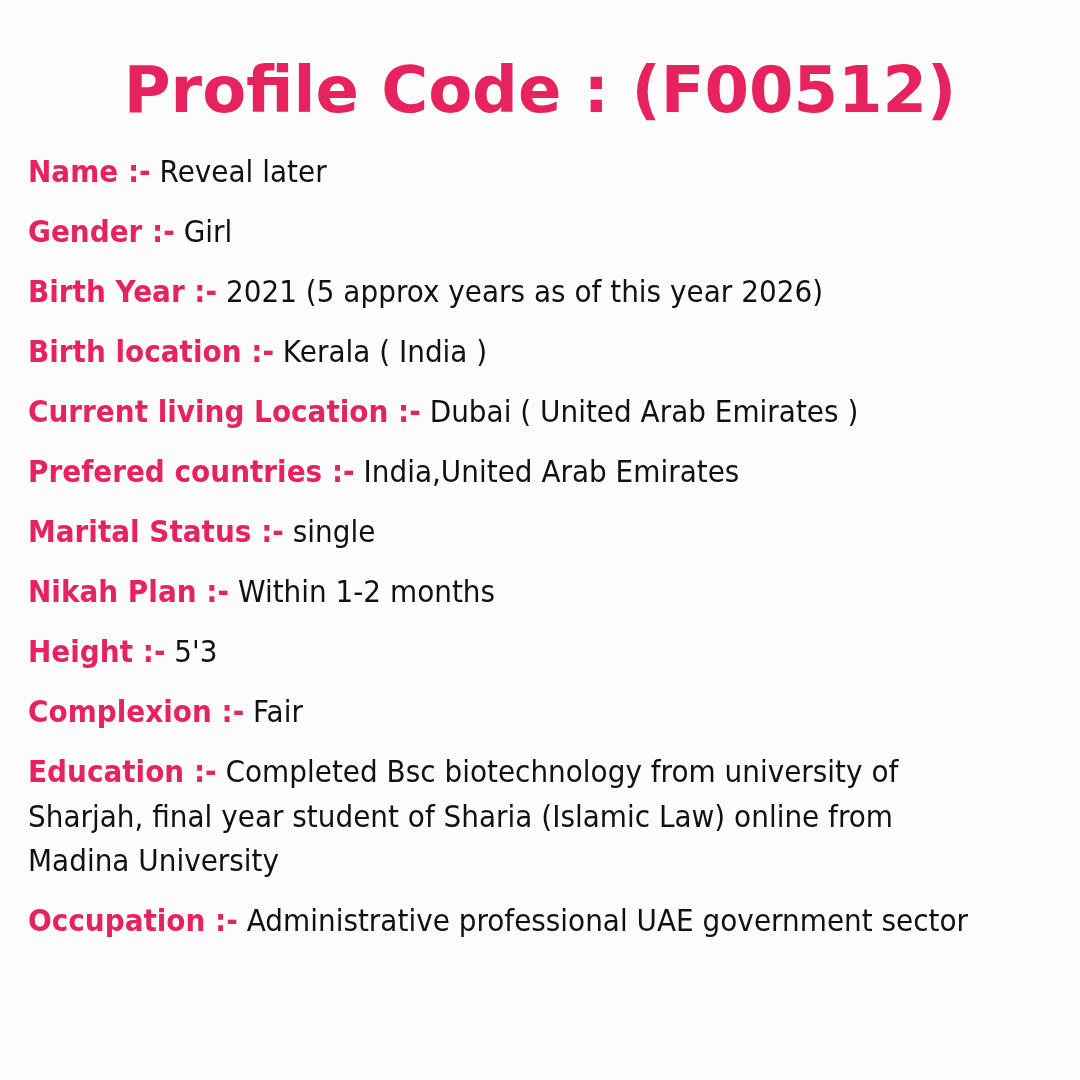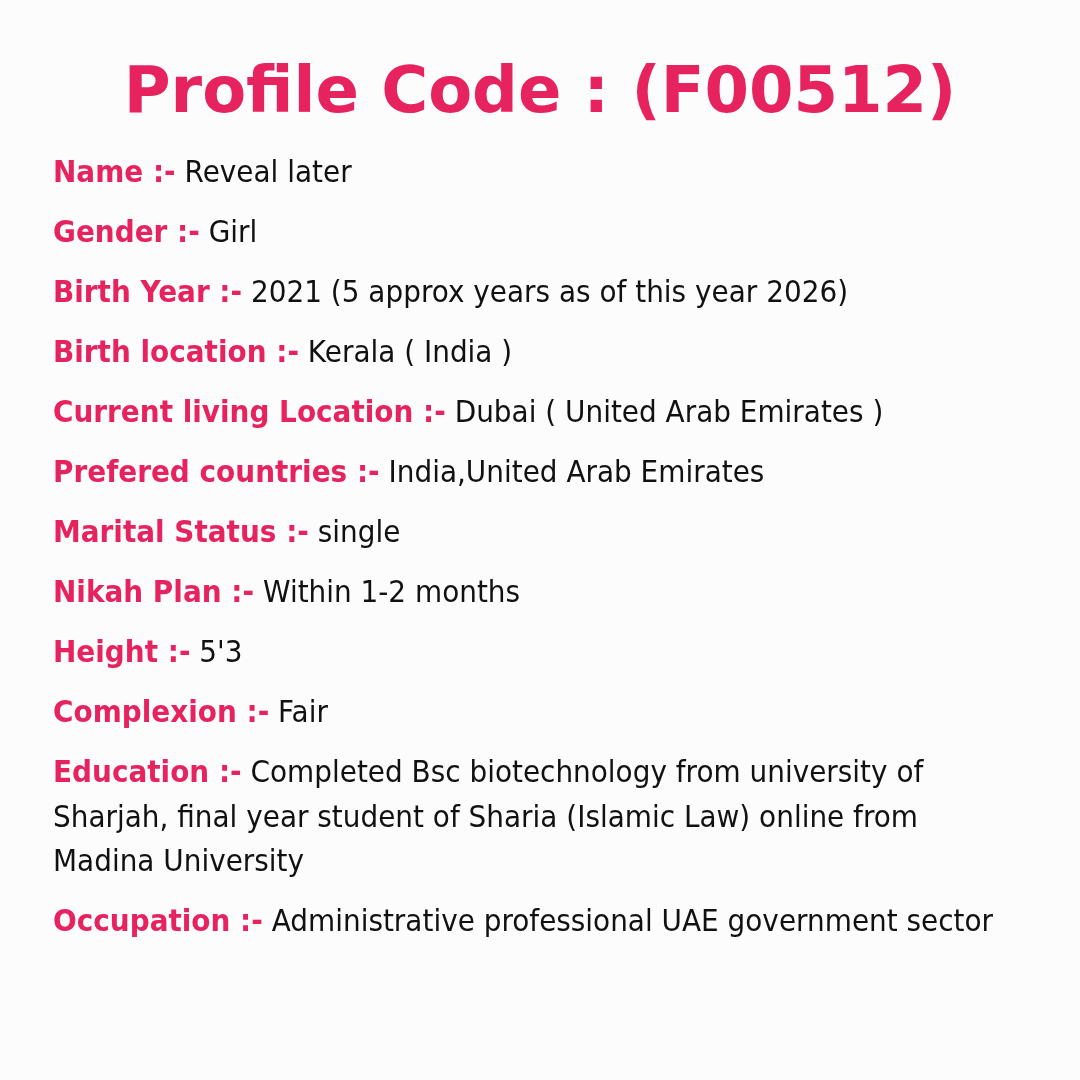--- a/index.html
+++ b/index.html
@@ -23,21 +23,21 @@
       font-family: "DejaVu Sans", sans-serif;
       font-weight: bold;
       font-size: 64px;
       line-height: 76px;
       color: #e6235f;
       margin: 0;
       letter-spacing: 0px;
     }
     .fields {
       position: absolute;
-      left: 53px;
+      left: 28px;
       top: 150px;
       width: 970px;
     }
     .field {
       font-size: 30px;
       line-height: 44.5px;
       color: #111111;
       margin: 0 0 15.5px 0;
       font-family: "DejaVu Sans", sans-serif;
       transform: scaleX(0.93);

